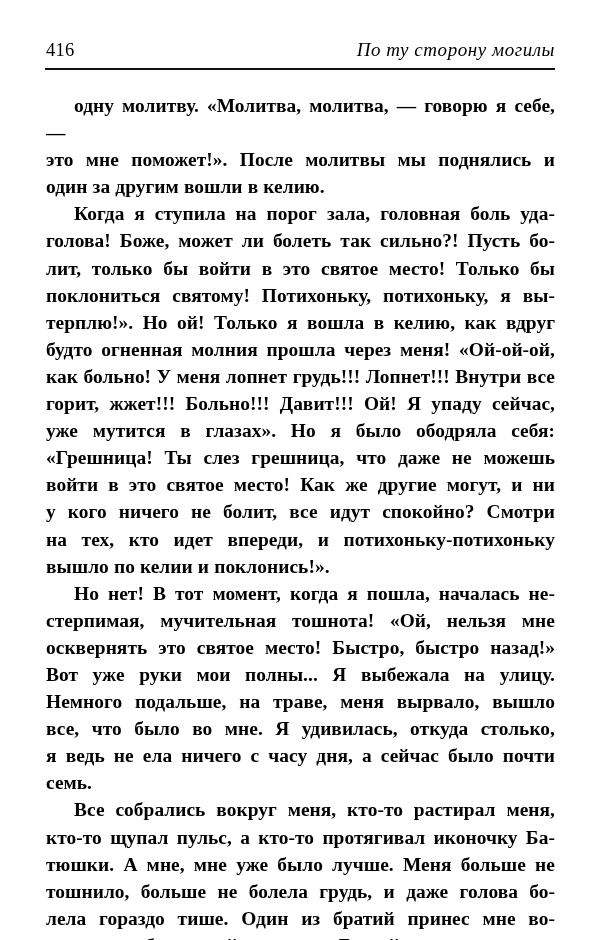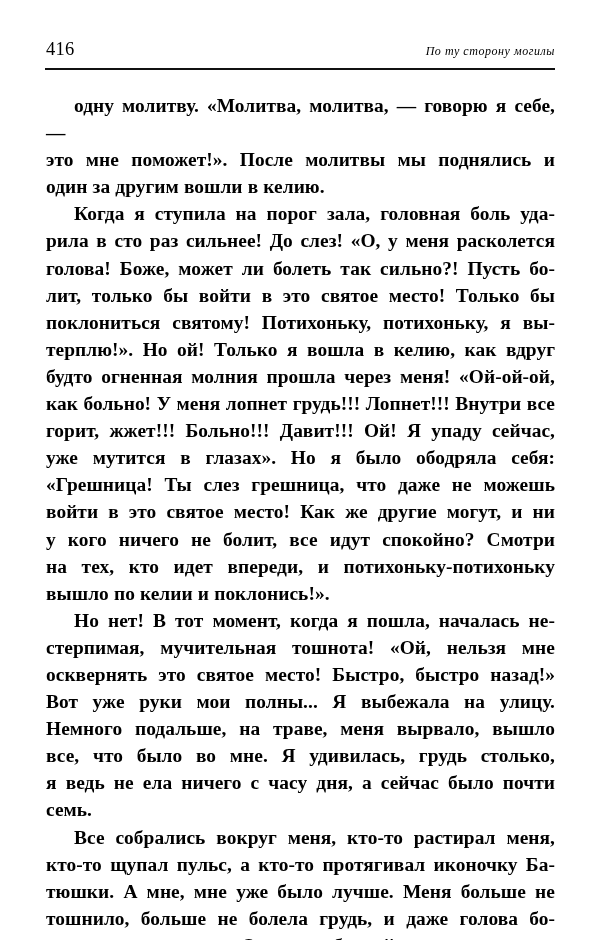--- a/index.html
+++ b/index.html
@@ -35,21 +35,21 @@
     align-items: baseline;
     justify-content: space-between;
   }
   .folio {
     font-size: 18.5px;
     line-height: 1;
     letter-spacing: 0.2px;
   }
   .head-title {
     font-style: italic;
-    font-size: 12px;
+    font-size: 19px;
     line-height: 1;
     letter-spacing: 0.55px;
   }
   .head-rule {
     position: absolute;
     left: 45px;
     top: 68px;
     width: 510px;
     height: 2px;
     background: #111111;
@@ -104,42 +104,41 @@
   <div class="head-rule"></div>
 
   <div class="textblock">
       <p class="para">
         <span class="ln j"><span class="indent"></span>одну молитву. «Молитва, молитва, — говорю я себе, —</span>
         <span class="ln j">это мне поможет!». После молитвы мы поднялись и</span>
         <span class="ln last">один за другим вошли в келию.</span>
       </p>
       <p class="para">
         <span class="ln j"><span class="indent"></span>Когда я ступила на порог зала, головная боль уда-</span>
-        <span class="ln j">рила в сто раз сильнее! До слез! «О, у меня расколется</span>
         <span class="ln j">голова! Боже, может ли болеть так сильно?! Пусть бо-</span>
         <span class="ln j">лит, только бы войти в это святое место! Только бы</span>
         <span class="ln j">поклониться святому! Потихоньку, потихоньку, я вы-</span>
         <span class="ln j">терплю!». Но ой! Только я вошла в келию, как вдруг</span>
         <span class="ln j">будто огненная молния прошла через меня! «Ой-ой-ой,</span>
         <span class="ln j">как больно! У меня лопнет грудь!!! Лопнет!!! Внутри все</span>
         <span class="ln j">горит, жжет!!! Больно!!! Давит!!! Ой! Я упаду сейчас,</span>
         <span class="ln j">уже мутится в глазах». Но я было ободряла себя:</span>
         <span class="ln j">«Грешница! Ты слез грешница, что даже не можешь</span>
         <span class="ln j">войти в это святое место! Как же другие могут, и ни</span>
         <span class="ln j">у кого ничего не болит, все идут спокойно? Смотри</span>
         <span class="ln j">на тех, кто идет впереди, и потихоньку-потихоньку</span>
         <span class="ln last">вышло по келии и поклонись!».</span>
       </p>
       <p class="para">
         <span class="ln j"><span class="indent"></span>Но нет! В тот момент, когда я пошла, началась не-</span>
         <span class="ln j">стерпимая, мучительная тошнота! «Ой, нельзя мне</span>
         <span class="ln j">осквернять это святое место! Быстро, быстро назад!»</span>
         <span class="ln j">Вот уже руки мои полны... Я выбежала на улицу.</span>
         <span class="ln j">Немного подальше, на траве, меня вырвало, вышло</span>
-        <span class="ln j">все, что было во мне. Я удивилась, грудь столько,</span>
+        <span class="ln j">все, что было во мне. Я удивилась, откуда столько,</span>
         <span class="ln j">я ведь не ела ничего с часу дня, а сейчас было почти</span>
         <span class="ln last">семь.</span>
       </p>
       <p class="para">
         <span class="ln j"><span class="indent"></span>Все собрались вокруг меня, кто-то растирал меня,</span>
         <span class="ln j">кто-то щупал пульс, а кто-то протягивал иконочку Ба-</span>
         <span class="ln j">тюшки. А мне, мне уже было лучше. Меня больше не</span>
         <span class="ln j">тошнило, больше не болела грудь, и даже голова бо-</span>
         <span class="ln j">лела гораздо тише. Один из братий принес мне во-</span>
         <span class="ln j">дички, разбавленной сахаром. Другой монах радостно</span>

